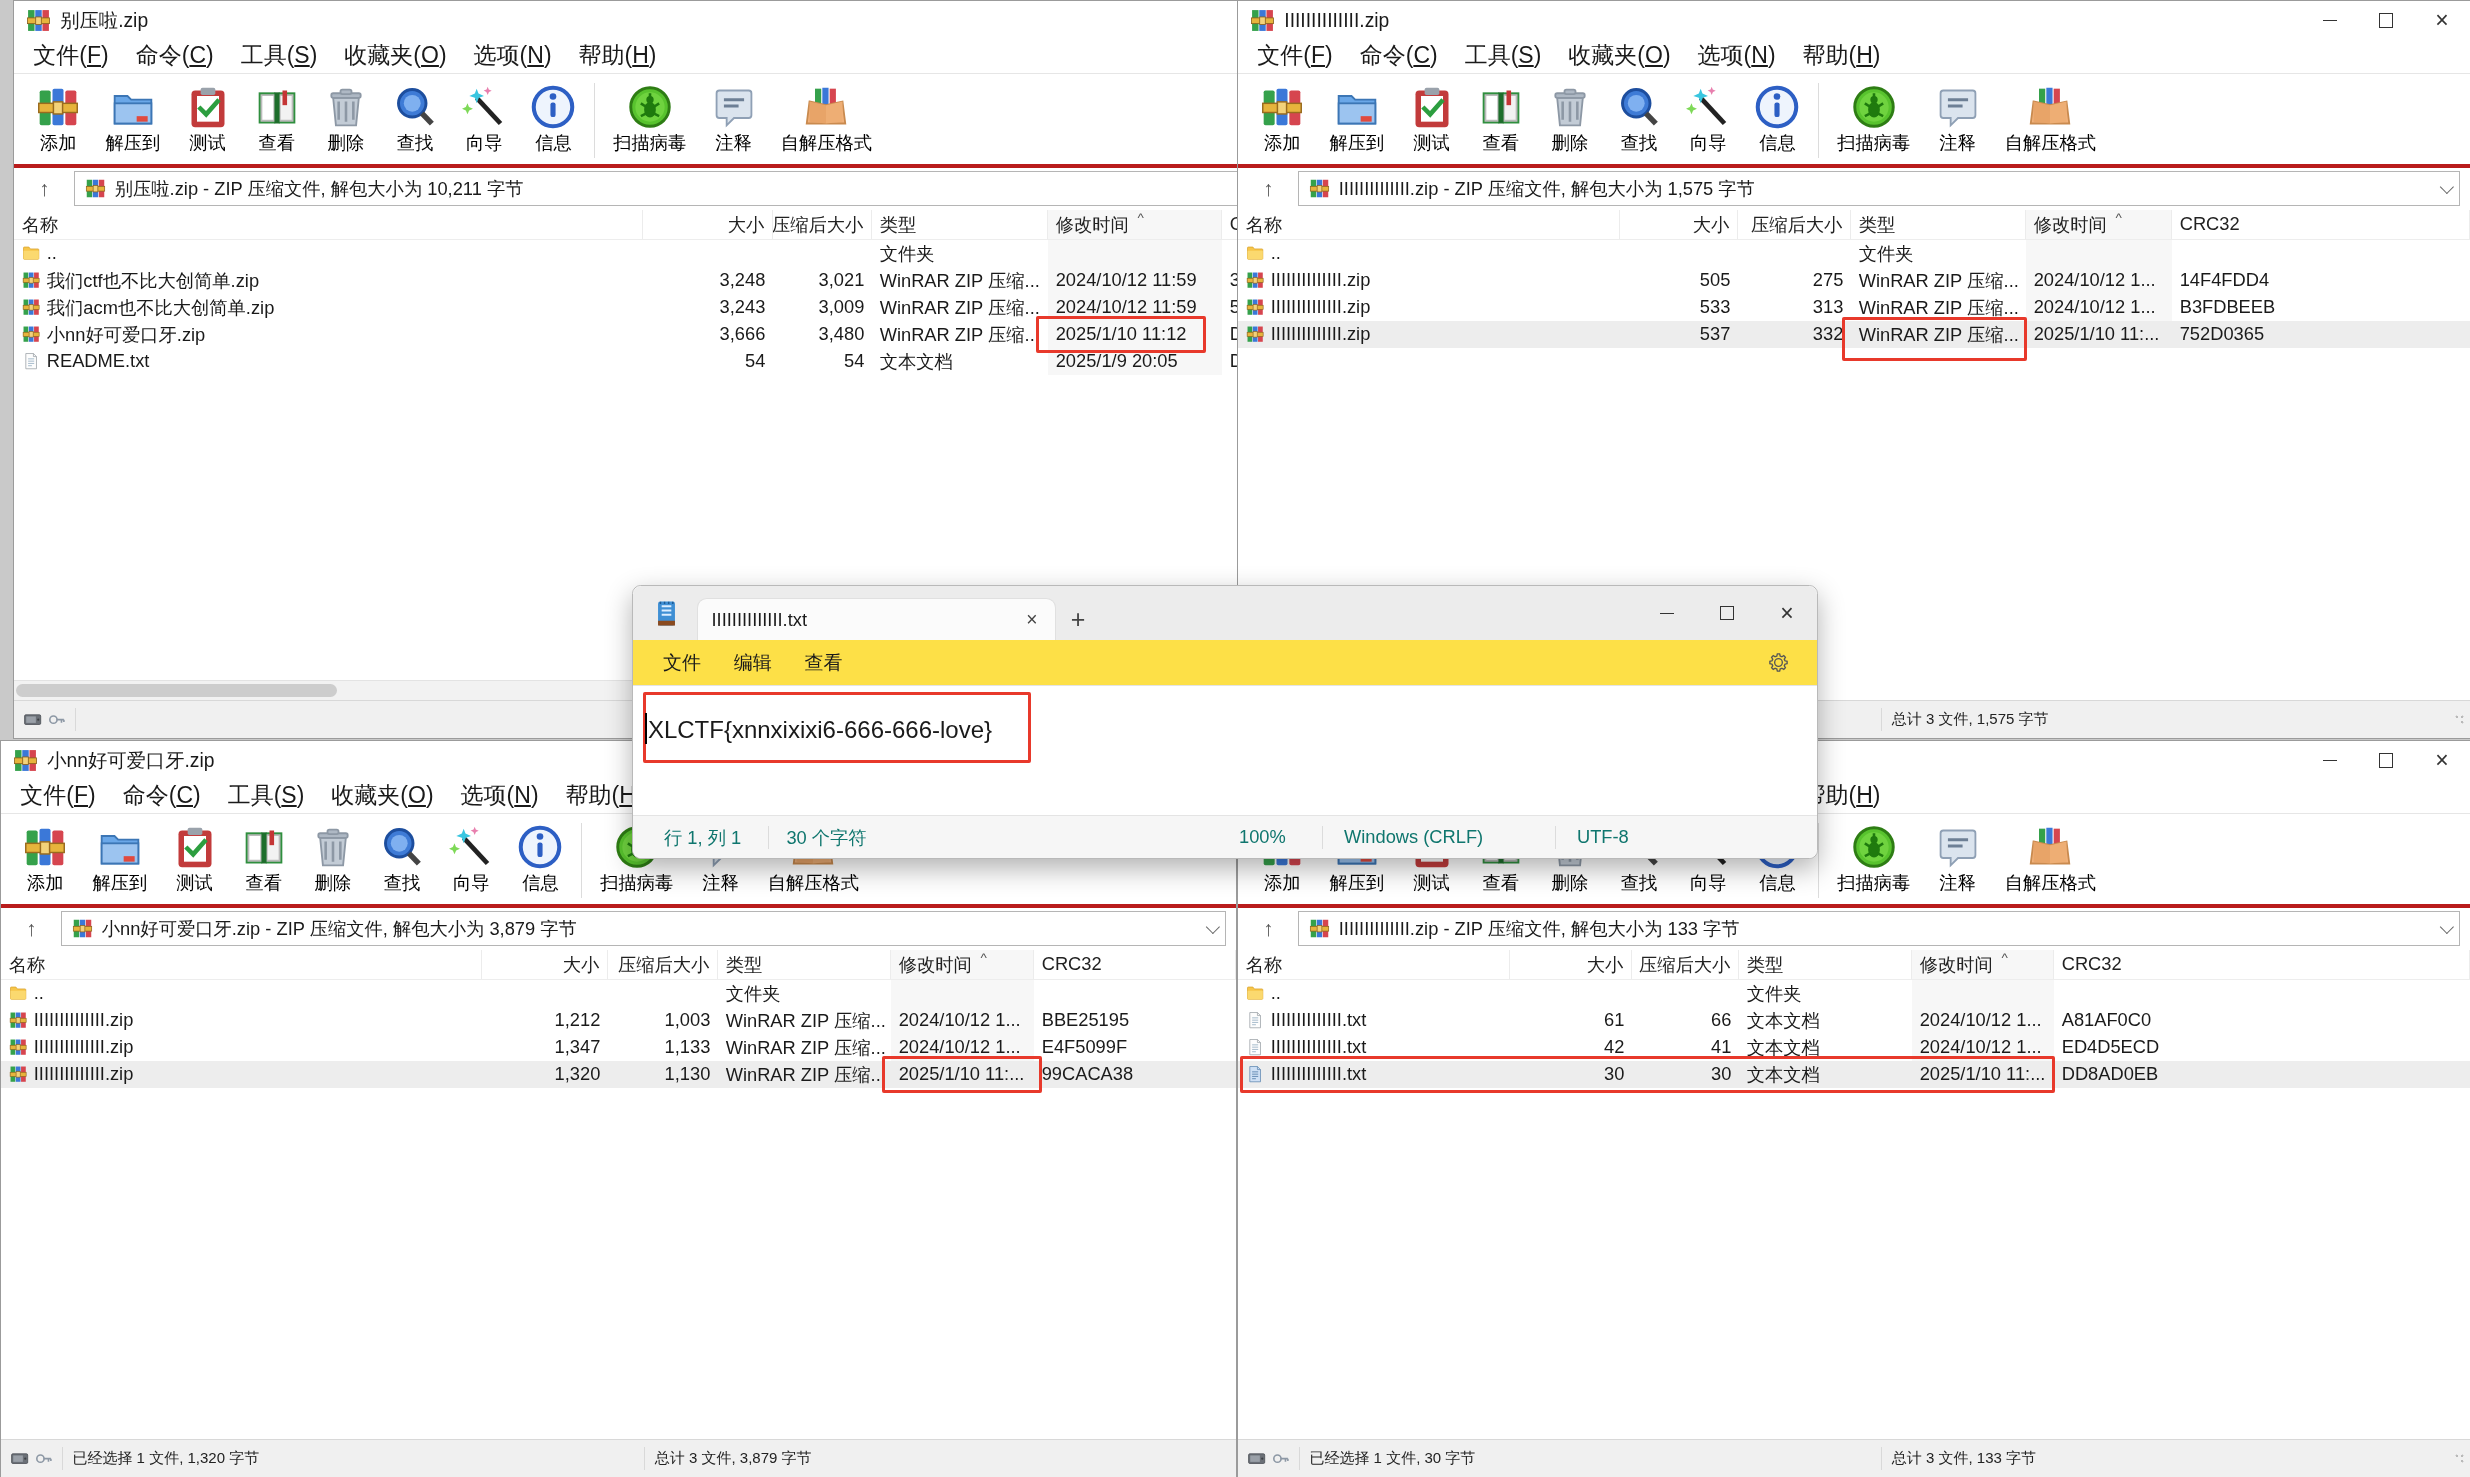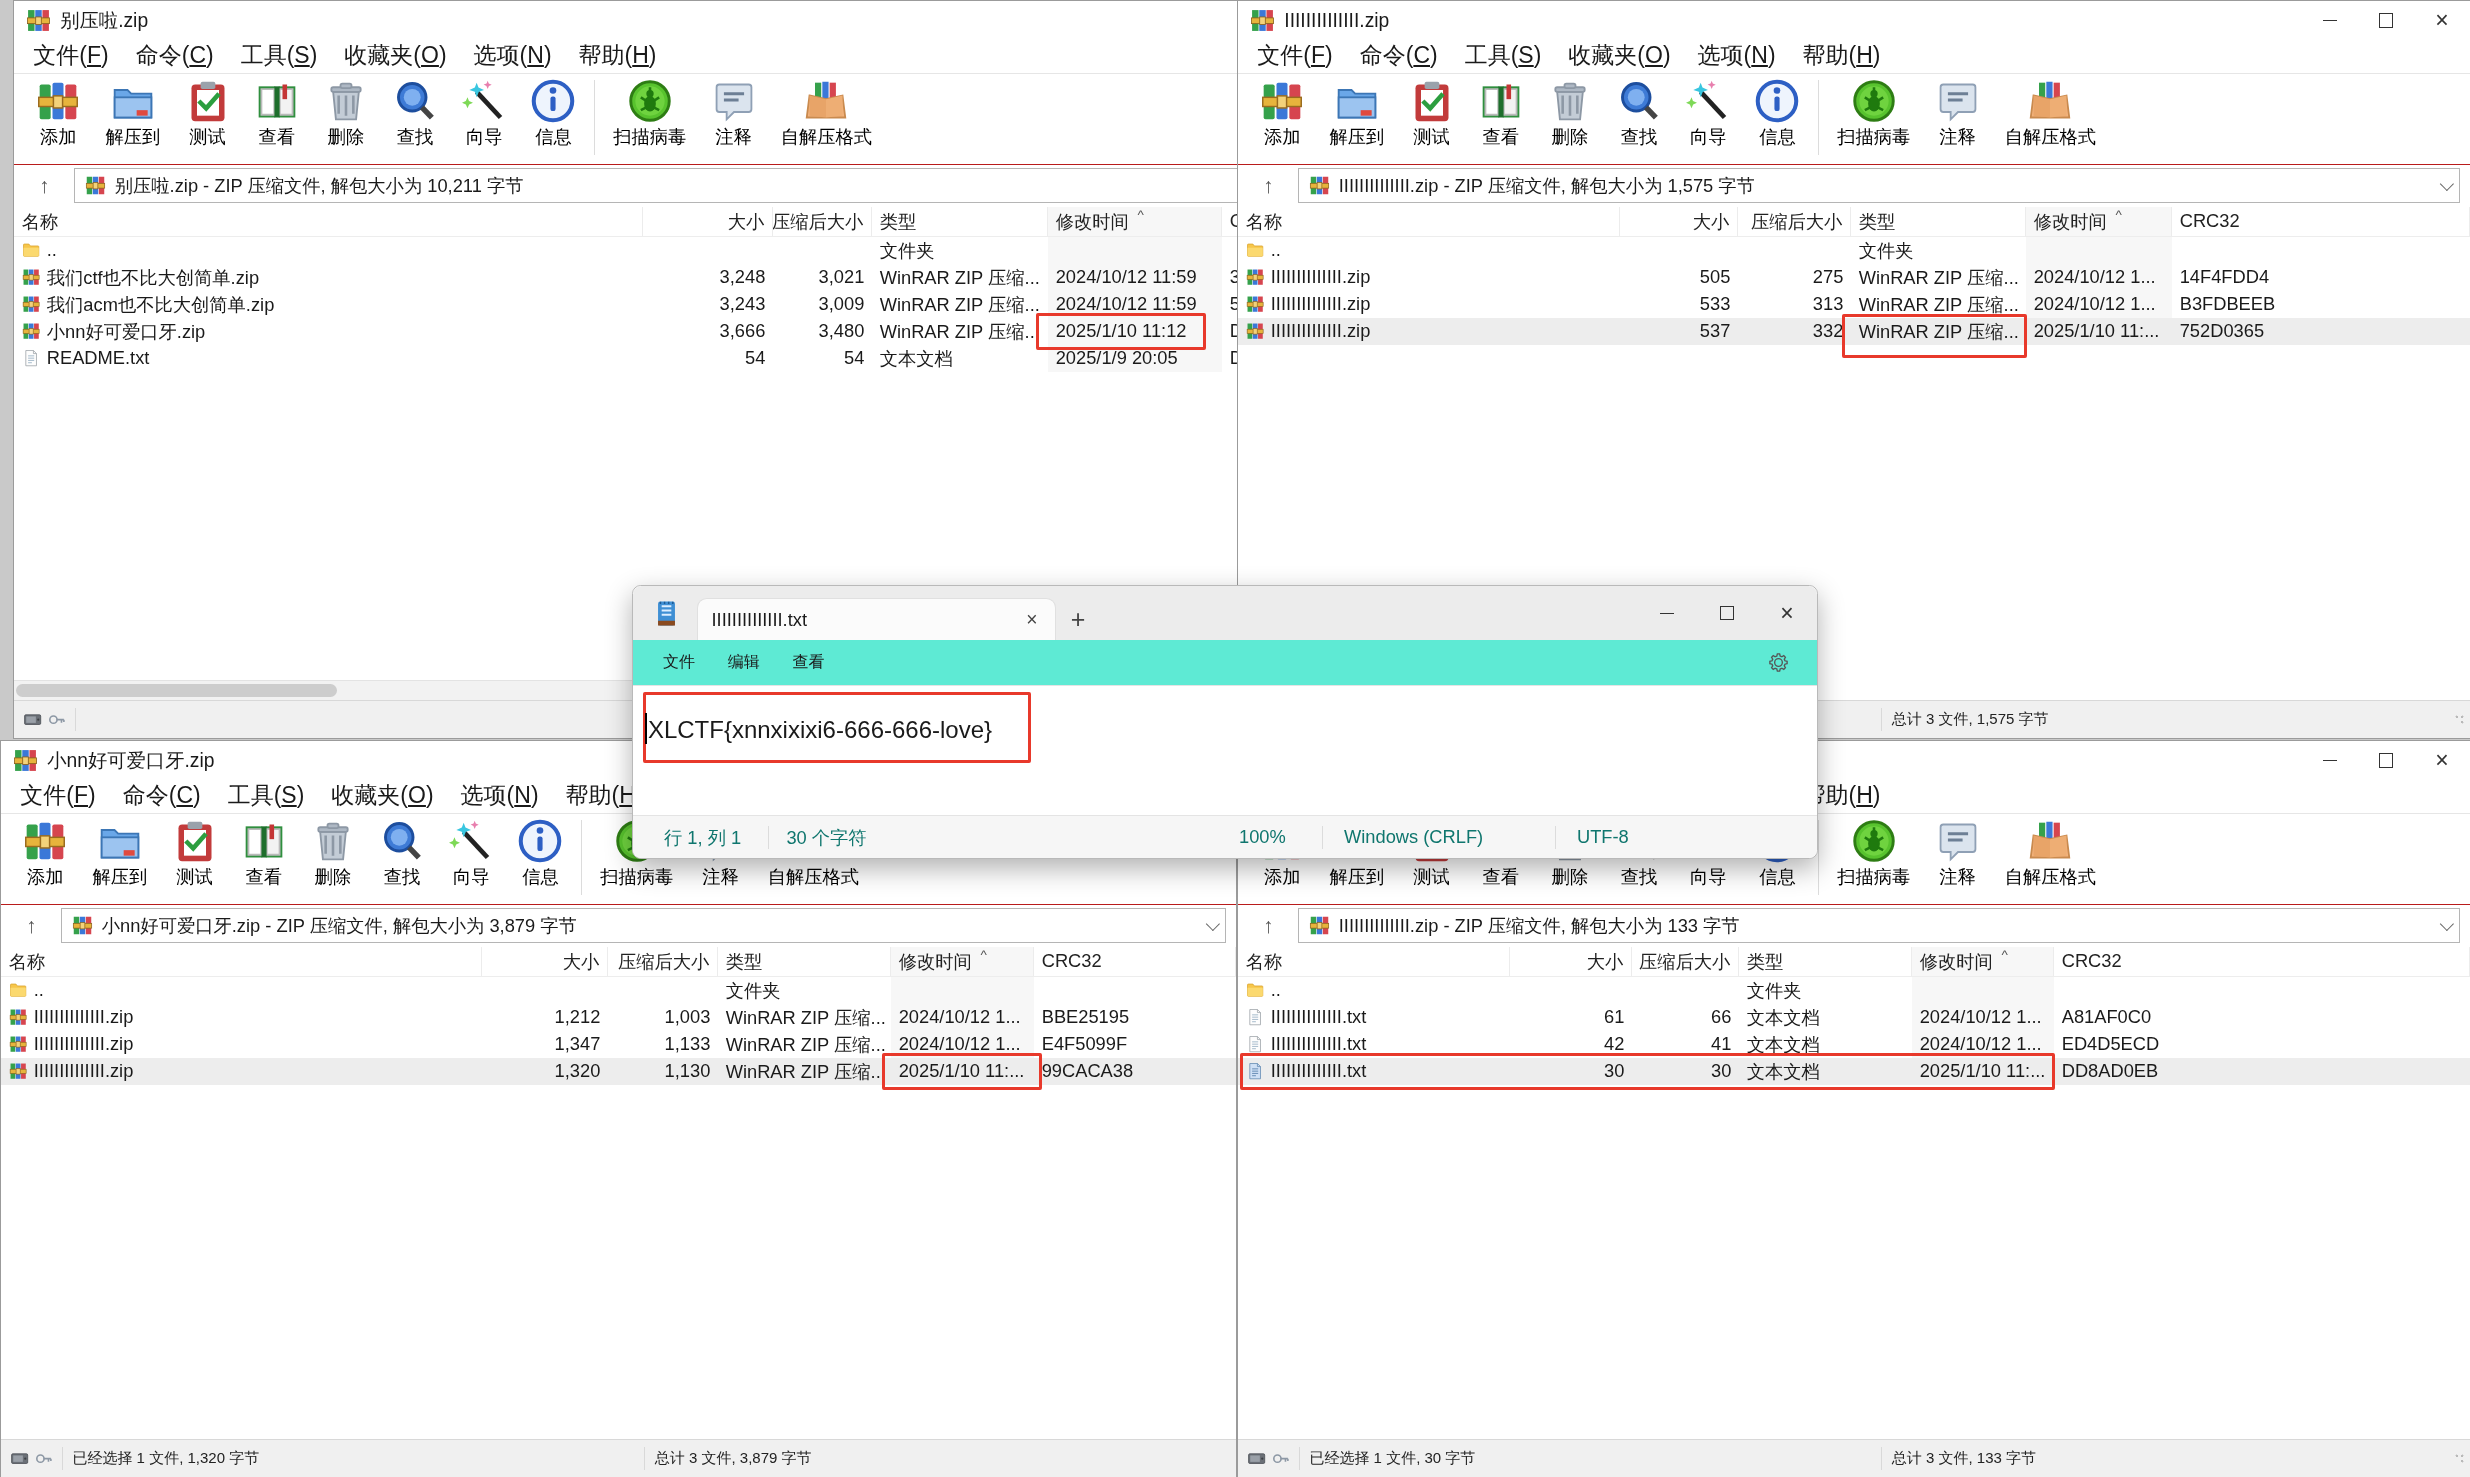--- a/index.html
+++ b/index.html
@@ -19,22 +19,22 @@
   .tbar{height:39px;flex:none;display:flex;align-items:center;padding:0 0 0 11.6px;font-size:19.3px;background:#fff}
   .t-icn{width:25px;height:25px;margin-right:9.7px}
   .ttext{white-space:nowrap}
   .ctrls{margin-left:auto;display:flex;height:100%}
   .ctl{width:56px;height:100%;display:flex;align-items:center;justify-content:center;font-size:23px;color:#333;cursor:default}
   .g-min{width:14.5px;border-top:1.9px solid #333;display:inline-block}
   .g-max{width:12.6px;height:12.6px;border:1.5px solid #333;display:inline-block}
 
   .menubar{height:33px;flex:none;display:flex;align-items:flex-start;padding:0 5.8px;font-size:23px}
   .mi{padding:0 13.5px;white-space:nowrap}
-  .toolbar{height:87px;flex:none;display:flex;align-items:flex-start;padding:2.9px 3.9px 0 9.7px;
-           border-top:1px solid #e6e6e6;border-bottom:1px solid #b91c1c}
+  .toolbar{height:87px;flex:none;display:flex;align-items:center;padding:2.9px 3.9px 0 9.7px;
+           border-top:1px solid #e6e6e6;border-bottom:4px solid #b91c1c}
   .tb{display:flex;flex-direction:column;align-items:center;padding:1.9px 12.6px;font-size:18.3px;background:none;border:none}
   .tb .icn{width:44px;height:44px}
   .tb .lbl{margin-top:1px;white-space:nowrap}
   .tsep{width:1px;background:#dcdcdc;height:75px;margin:2.9px 5.8px;flex:none}
 
   .addr{height:42px;flex:none;display:flex;align-items:center;padding:0 9.7px;gap:9.7px}
   .upbtn{width:41px;height:33px;display:flex;align-items:center;justify-content:center;font-size:21px;color:#555}
   .combo{flex:1;height:33px;border:1px solid #b5b5b5;display:flex;align-items:center;padding:0 9.7px;gap:8.7px;
          font-size:18.3px;background:#fff;white-space:nowrap;overflow:hidden}
   .combo .icn{width:21px;height:21px}
@@ -85,22 +85,22 @@
            background:#fff;border:1px solid #b9b9b9;border-radius:8.7px;
            box-shadow:0 9.7px 27px rgba(0,0,0,.3);display:flex;flex-direction:column;box-sizing:border-box}
   .np-tbar{height:54px;flex:none;background:#ececec;border-radius:8.7px 8.7px 0 0;display:flex;align-items:flex-end;position:relative}
   .np-appicn{position:absolute;left:19.3px;top:12.6px;width:29px;height:29px}
   .np-tab{margin-left:64px;width:359px;height:42px;background:#fbfbfb;border:1px solid #e0e0e0;border-bottom:none;
           border-radius:9.7px 9.7px 0 0;display:flex;align-items:center;padding:0 13.5px;font-size:18.3px;box-sizing:border-box}
   .np-tabx{margin-left:auto;font-size:19.3px;color:#444;padding:0 3.9px}
   .np-plus{width:44px;height:42px;display:flex;align-items:center;justify-content:center;font-size:25px;color:#444}
   .np-ctrls{position:absolute;right:0;top:0;height:54px;display:flex}
   .np-ctrls .ctl{width:60px}
-  .np-menu{height:45px;flex:none;display:flex;align-items:center;padding:0 13.5px;font-size:16px;
-           background:#5eead4;border-bottom:1px solid #e4e4e4}
+  .np-menu{height:45px;flex:none;display:flex;align-items:center;padding:0 13.5px;font-size:19px;
+           background:#fde047;border-bottom:1px solid #e4e4e4}
   .np-mi{padding:0 16.4px}
   .np-gear{margin-left:auto;width:23px;height:23px;margin-right:13.5px}
   .np-text{flex:1;position:relative;font-size:24px;background:#fff}
   .np-line{position:absolute;left:12px;top:27px;display:flex;align-items:flex-end}
   .caret2{width:1.9px;height:31px;background:#000;display:inline-block;margin-right:1px}
   .np-ann{position:absolute;left:9.7px;top:5.8px;width:388px;height:71px;border:3.9px solid #e8392b;border-radius:1.9px;box-sizing:border-box}
   .np-status{height:42px;flex:none;display:flex;align-items:center;background:#f6f6f6;
              border-top:1px solid #e4e4e4;font-size:18.3px;color:#0f766e;border-radius:0 0 8.7px 8.7px}
   .np-s{white-space:nowrap;box-sizing:border-box}
   .s-pos{width:135px;padding-left:31px}

